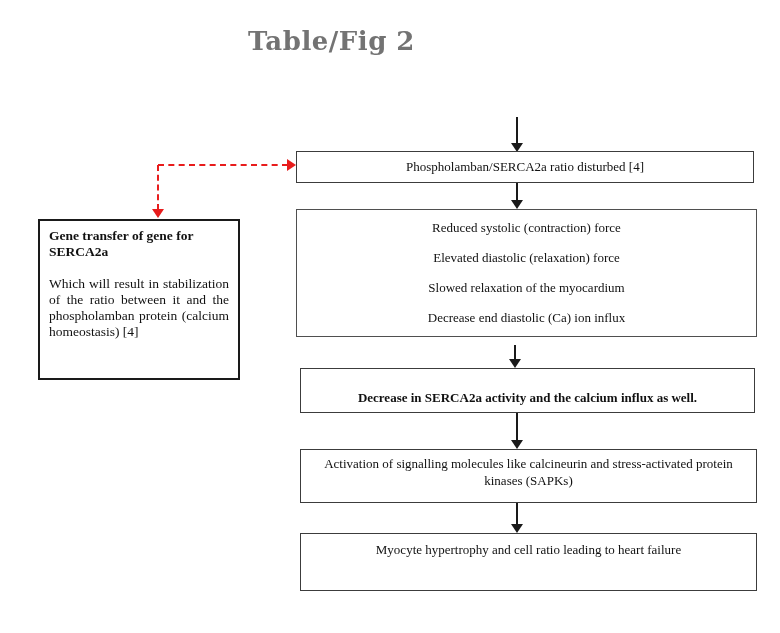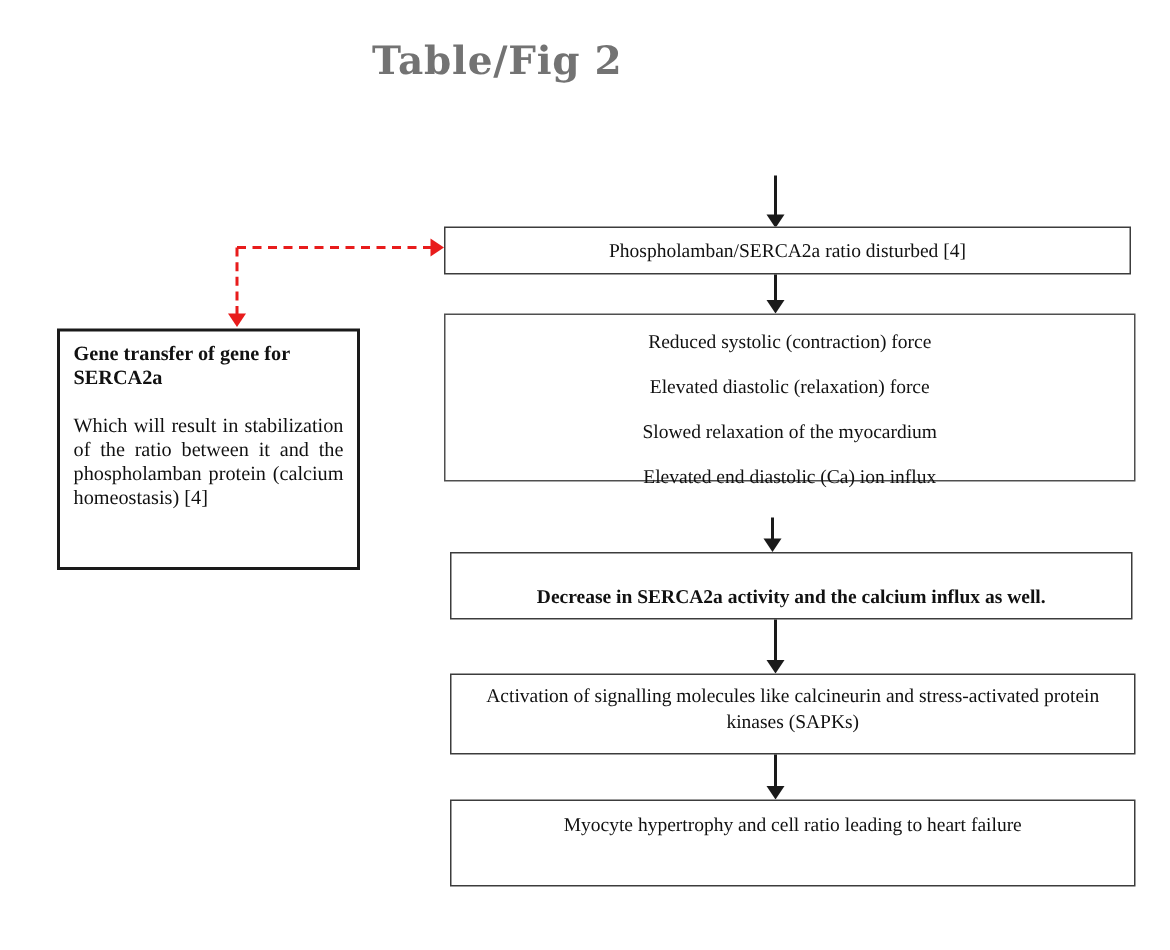--- a/index.html
+++ b/index.html
@@ -107,25 +107,25 @@
   <div class="rhead-down" style="left:152px; top:209px;"></div>
 
   <div class="side-box">
     <div class="heading">Gene transfer of gene for SERCA2a</div>
     <div class="body">Which will result in stabilization of the ratio between it and the phospholamban protein (calcium homeostasis) [4]</div>
   </div>
 
   <div class="vline" style="left:516px; top:183px; height:17px;"></div>
   <div class="vhead" style="left:511px; top:200px;"></div>
 
-  <div class="node multi-line" style="left:296px; top:209px; width:461px; height:112px; padding-top:3px; border-color:#4f4f4f;">
+  <div class="node multi-line" style="left:296px; top:209px; width:461px; height:128px; padding-top:3px; border-color:#4f4f4f;">
     <div>Reduced systolic (contraction) force</div>
     <div>Elevated diastolic (relaxation) force</div>
     <div>Slowed relaxation of the myocardium</div>
-    <div>Elevated end diastolic (Ca) ion influx</div>
+    <div>Decrease end diastolic (Ca) ion influx</div>
   </div>
 
   <div class="vline" style="left:514px; top:345px; height:15px;"></div>
   <div class="vhead" style="left:509px; top:359px;"></div>
 
   <div class="node" style="left:300px; top:368px; width:455px; height:45px; padding-top:21px;font-weight:bold;">
     <span>Decrease in SERCA2a activity and the calcium influx as well.</span>
   </div>
 
   <div class="vline" style="left:516px; top:413px; height:27px;"></div>

